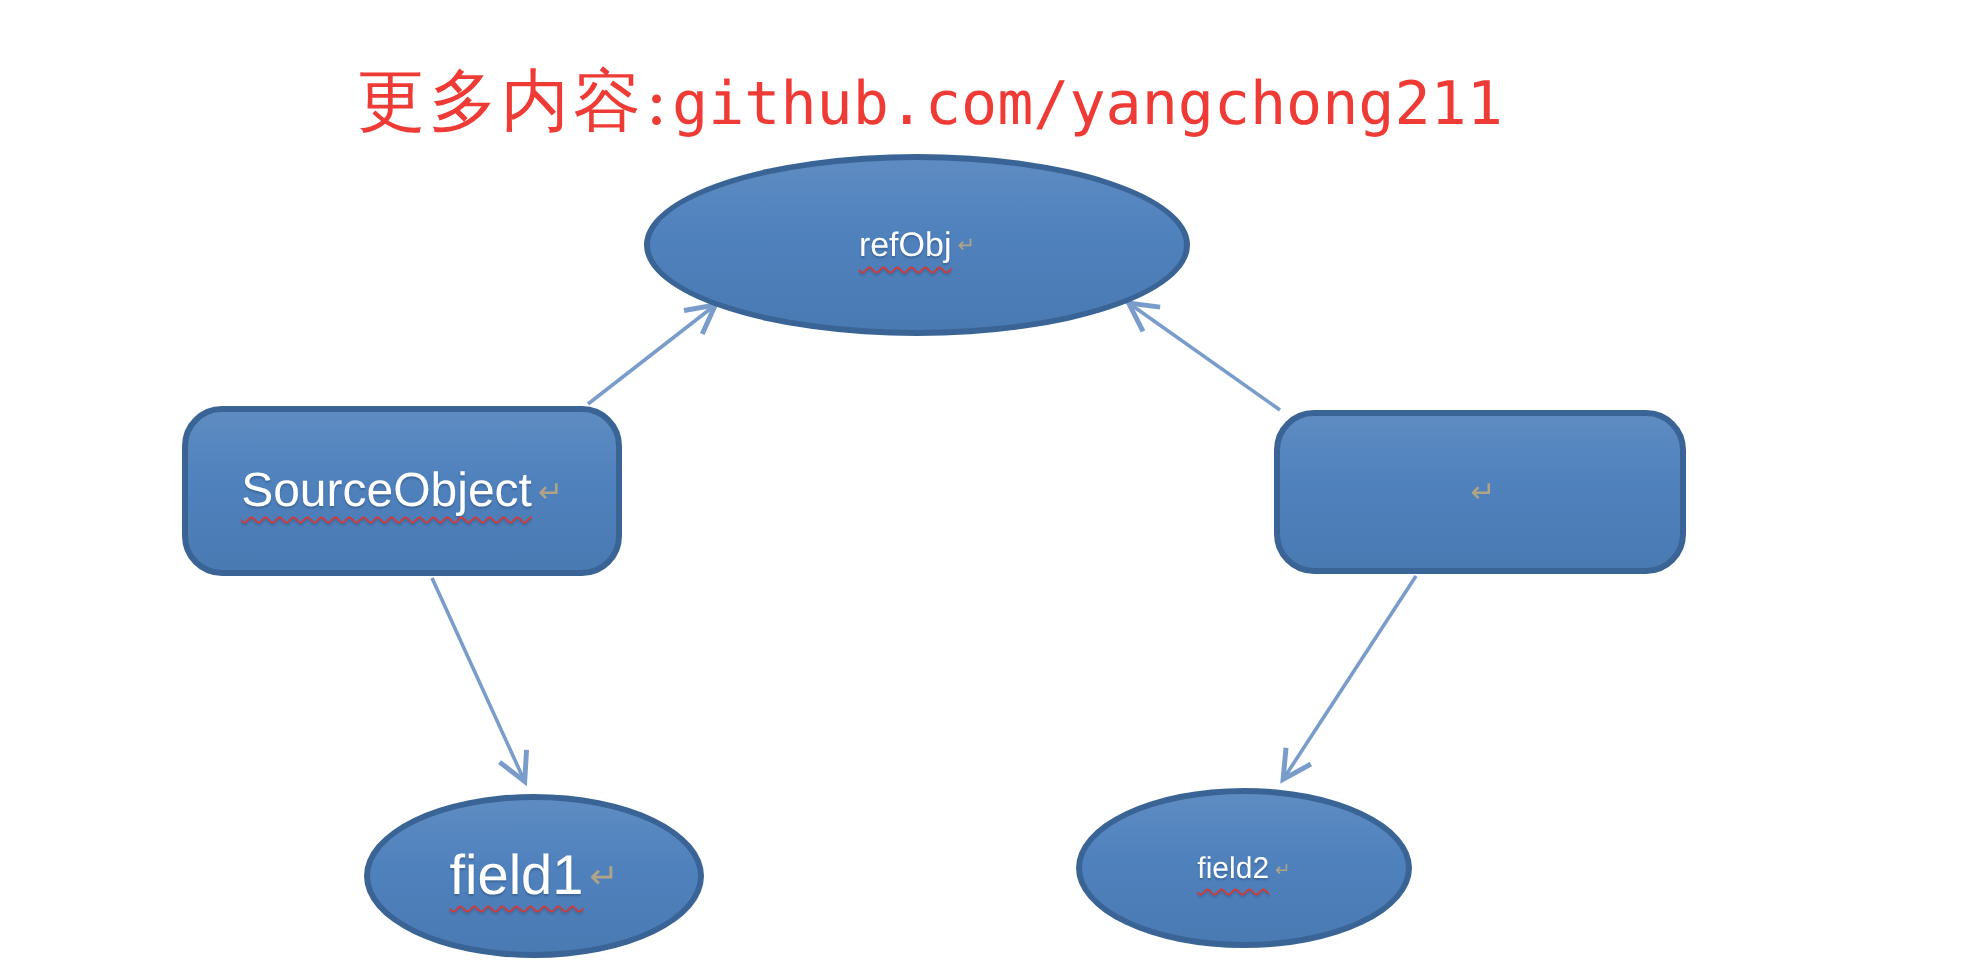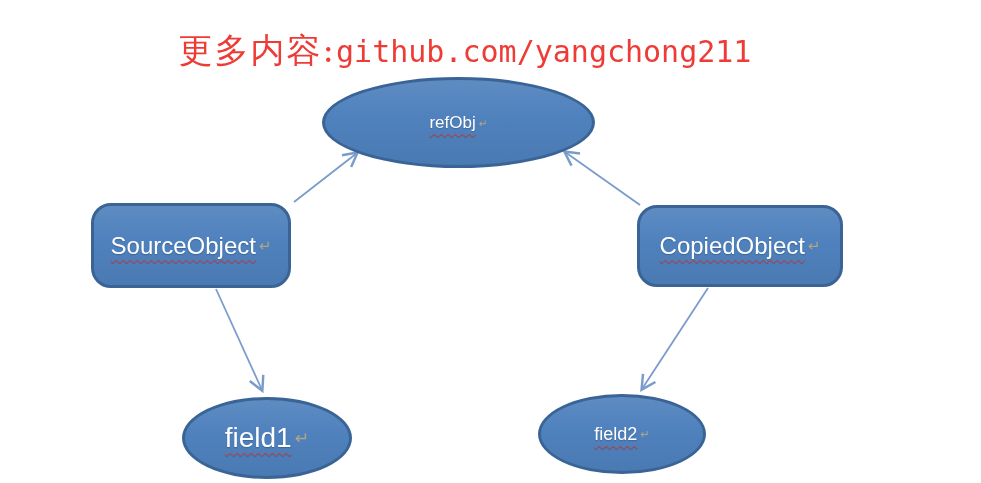--- a/index.html
+++ b/index.html
@@ -73,24 +73,24 @@
   .node .pmark {
     font-size: 0.62em;
     color: #c3ab7c;
     opacity: 0.85;
     margin-left: 3px;
     align-self: center;
     text-shadow: none;
   }
 
   #node-refObj  { left: 322px; top:  77px; width: 273px; height: 91px; font-size: 17px; }
-  #node-source  { left:  91px; top: 203px; width: 200px; height: 85px; font-size: 24px; }
+  #node-source  { left:  91px; top: 203px; width: 220px; height: 85px; font-size: 24px; }
   #node-copied  { left: 637px; top: 205px; width: 206px; height: 82px; font-size: 24px; }
   #node-field1  { left: 182px; top: 397px; width: 170px; height: 82px; font-size: 28px; }
-  #node-field2  { left: 538px; top: 394px; width: 168px; height: 80px; font-size: 18px; text-align: right; }
+  #node-field2  { left: 538px; top: 394px; width: 168px; height: 80px; font-size: 15px; text-align: right; }
 </style>
 </head>
 <body>
 
 <div class="canvas">
 
   <div class="watermark">
     <span class="cn">更多内容:</span><span class="url">github.com/yangchong211</span>
   </div>
 
@@ -110,21 +110,20 @@
     <span class="label">refObj</span>
     <span class="pmark">↵</span>
   </div>
 
   <div class="node rrect" id="node-source">
     <span class="label">SourceObject</span>
     <span class="pmark">↵</span>
   </div>
 
   <div class="node rrect" id="node-copied">
-    <span class="label">CopiedObject</span>
     <span class="pmark">↵</span>
   </div>
 
   <div class="node ellipse" id="node-field1">
     <span class="label">field1</span>
     <span class="pmark">↵</span>
   </div>
 
   <div class="node ellipse" id="node-field2">
     <span class="label">field2</span>

